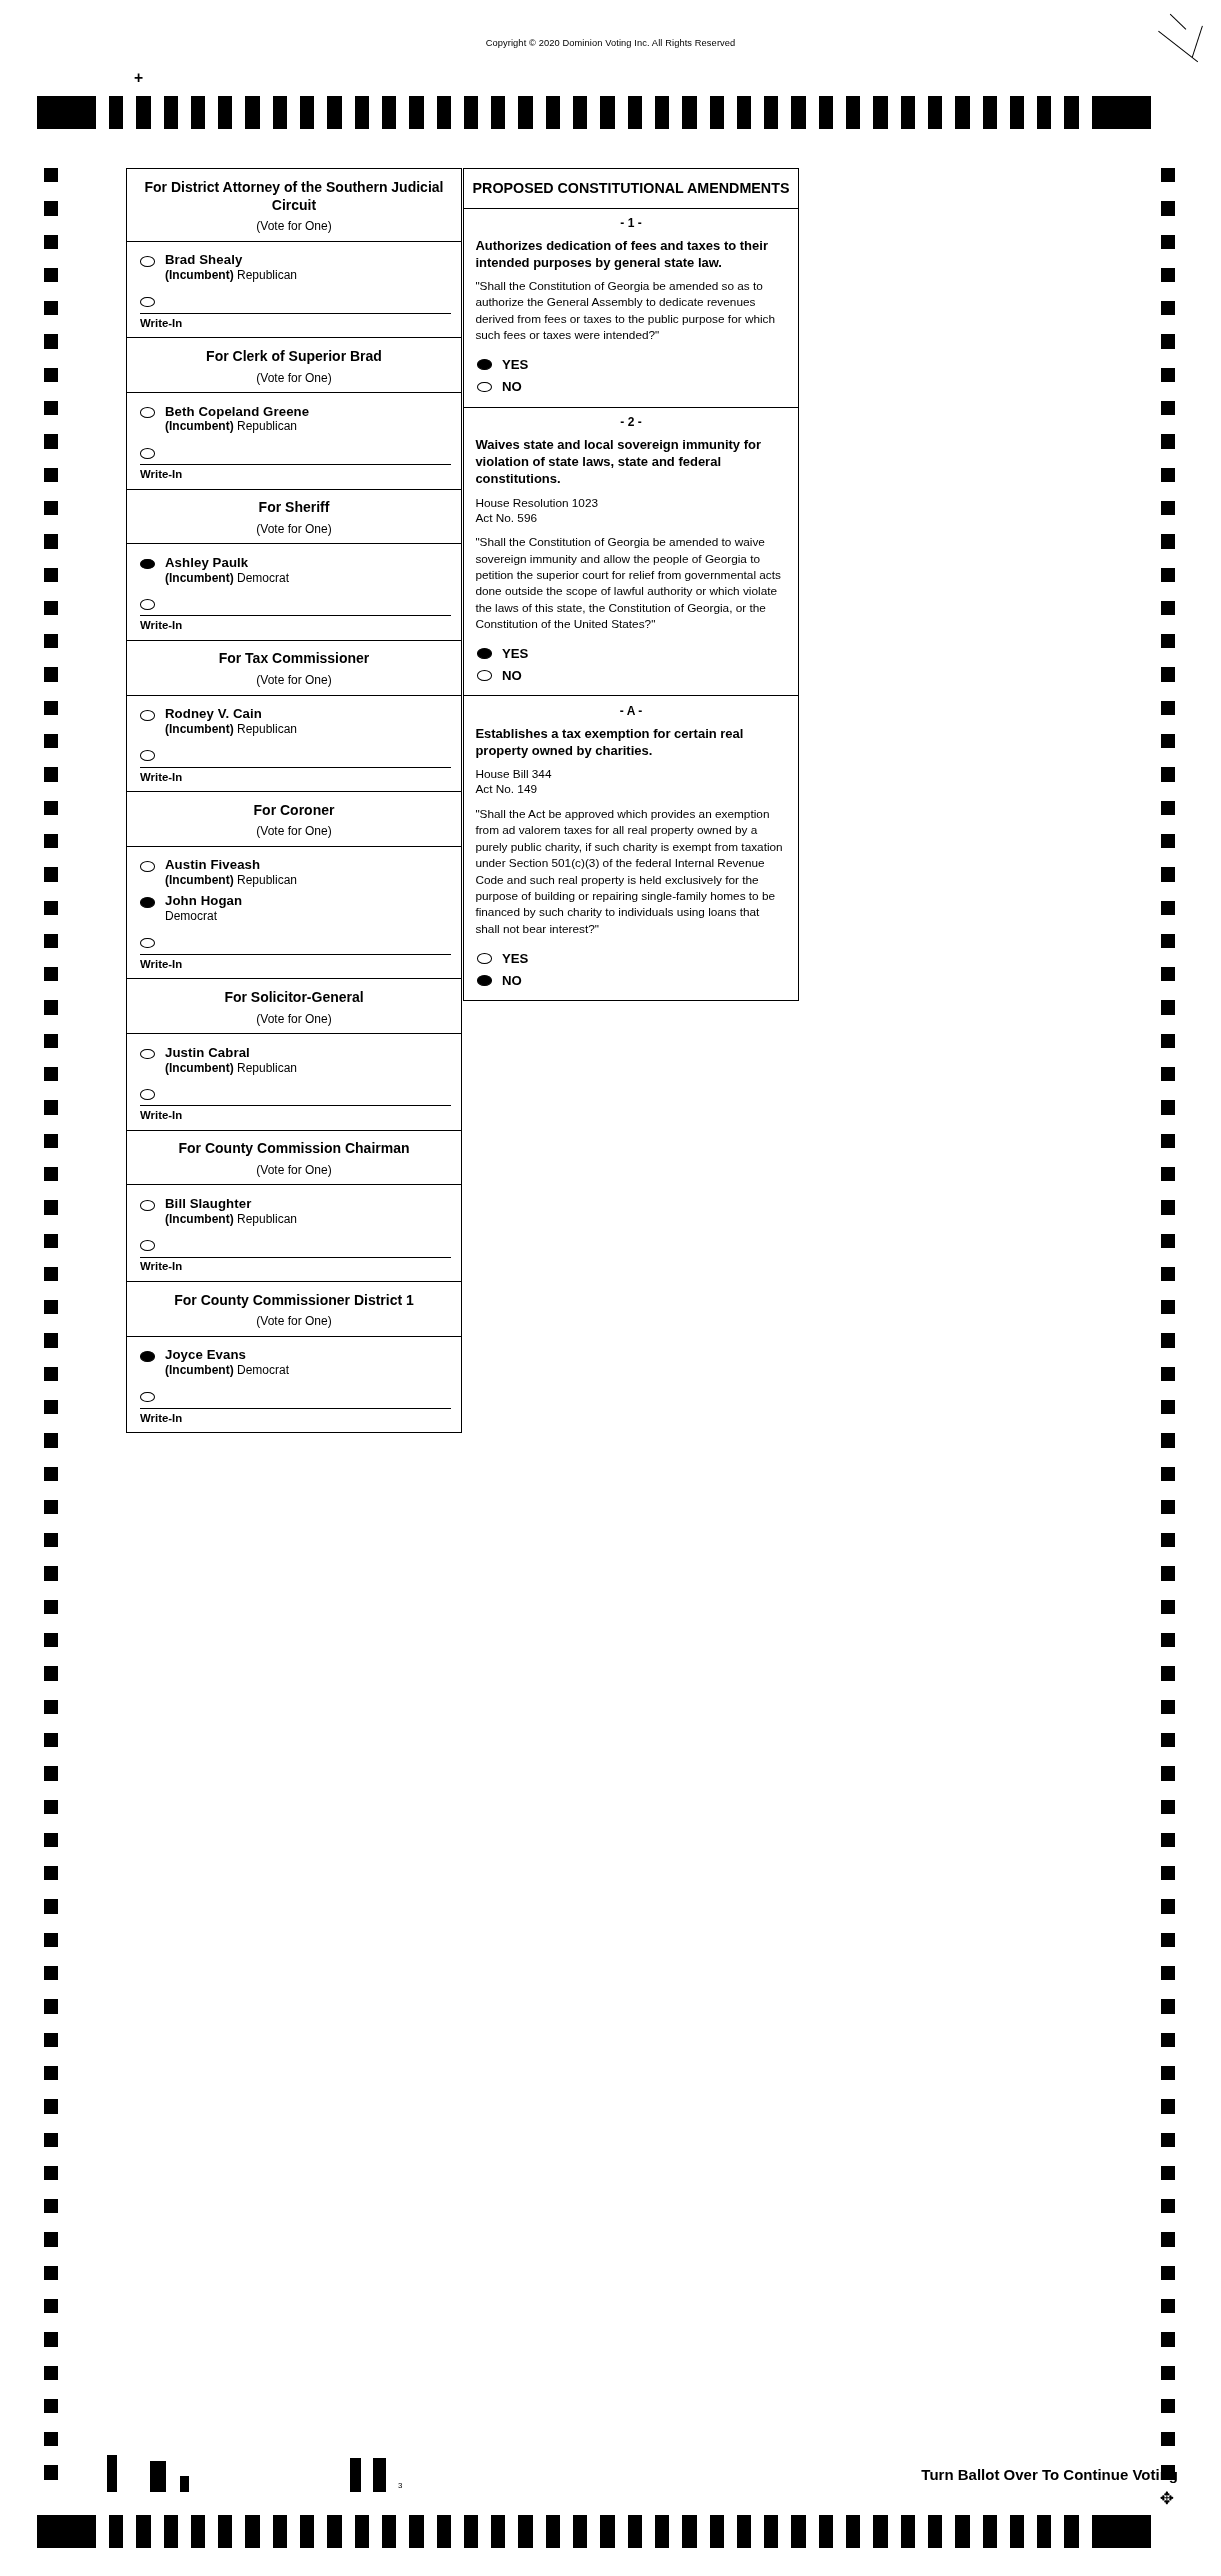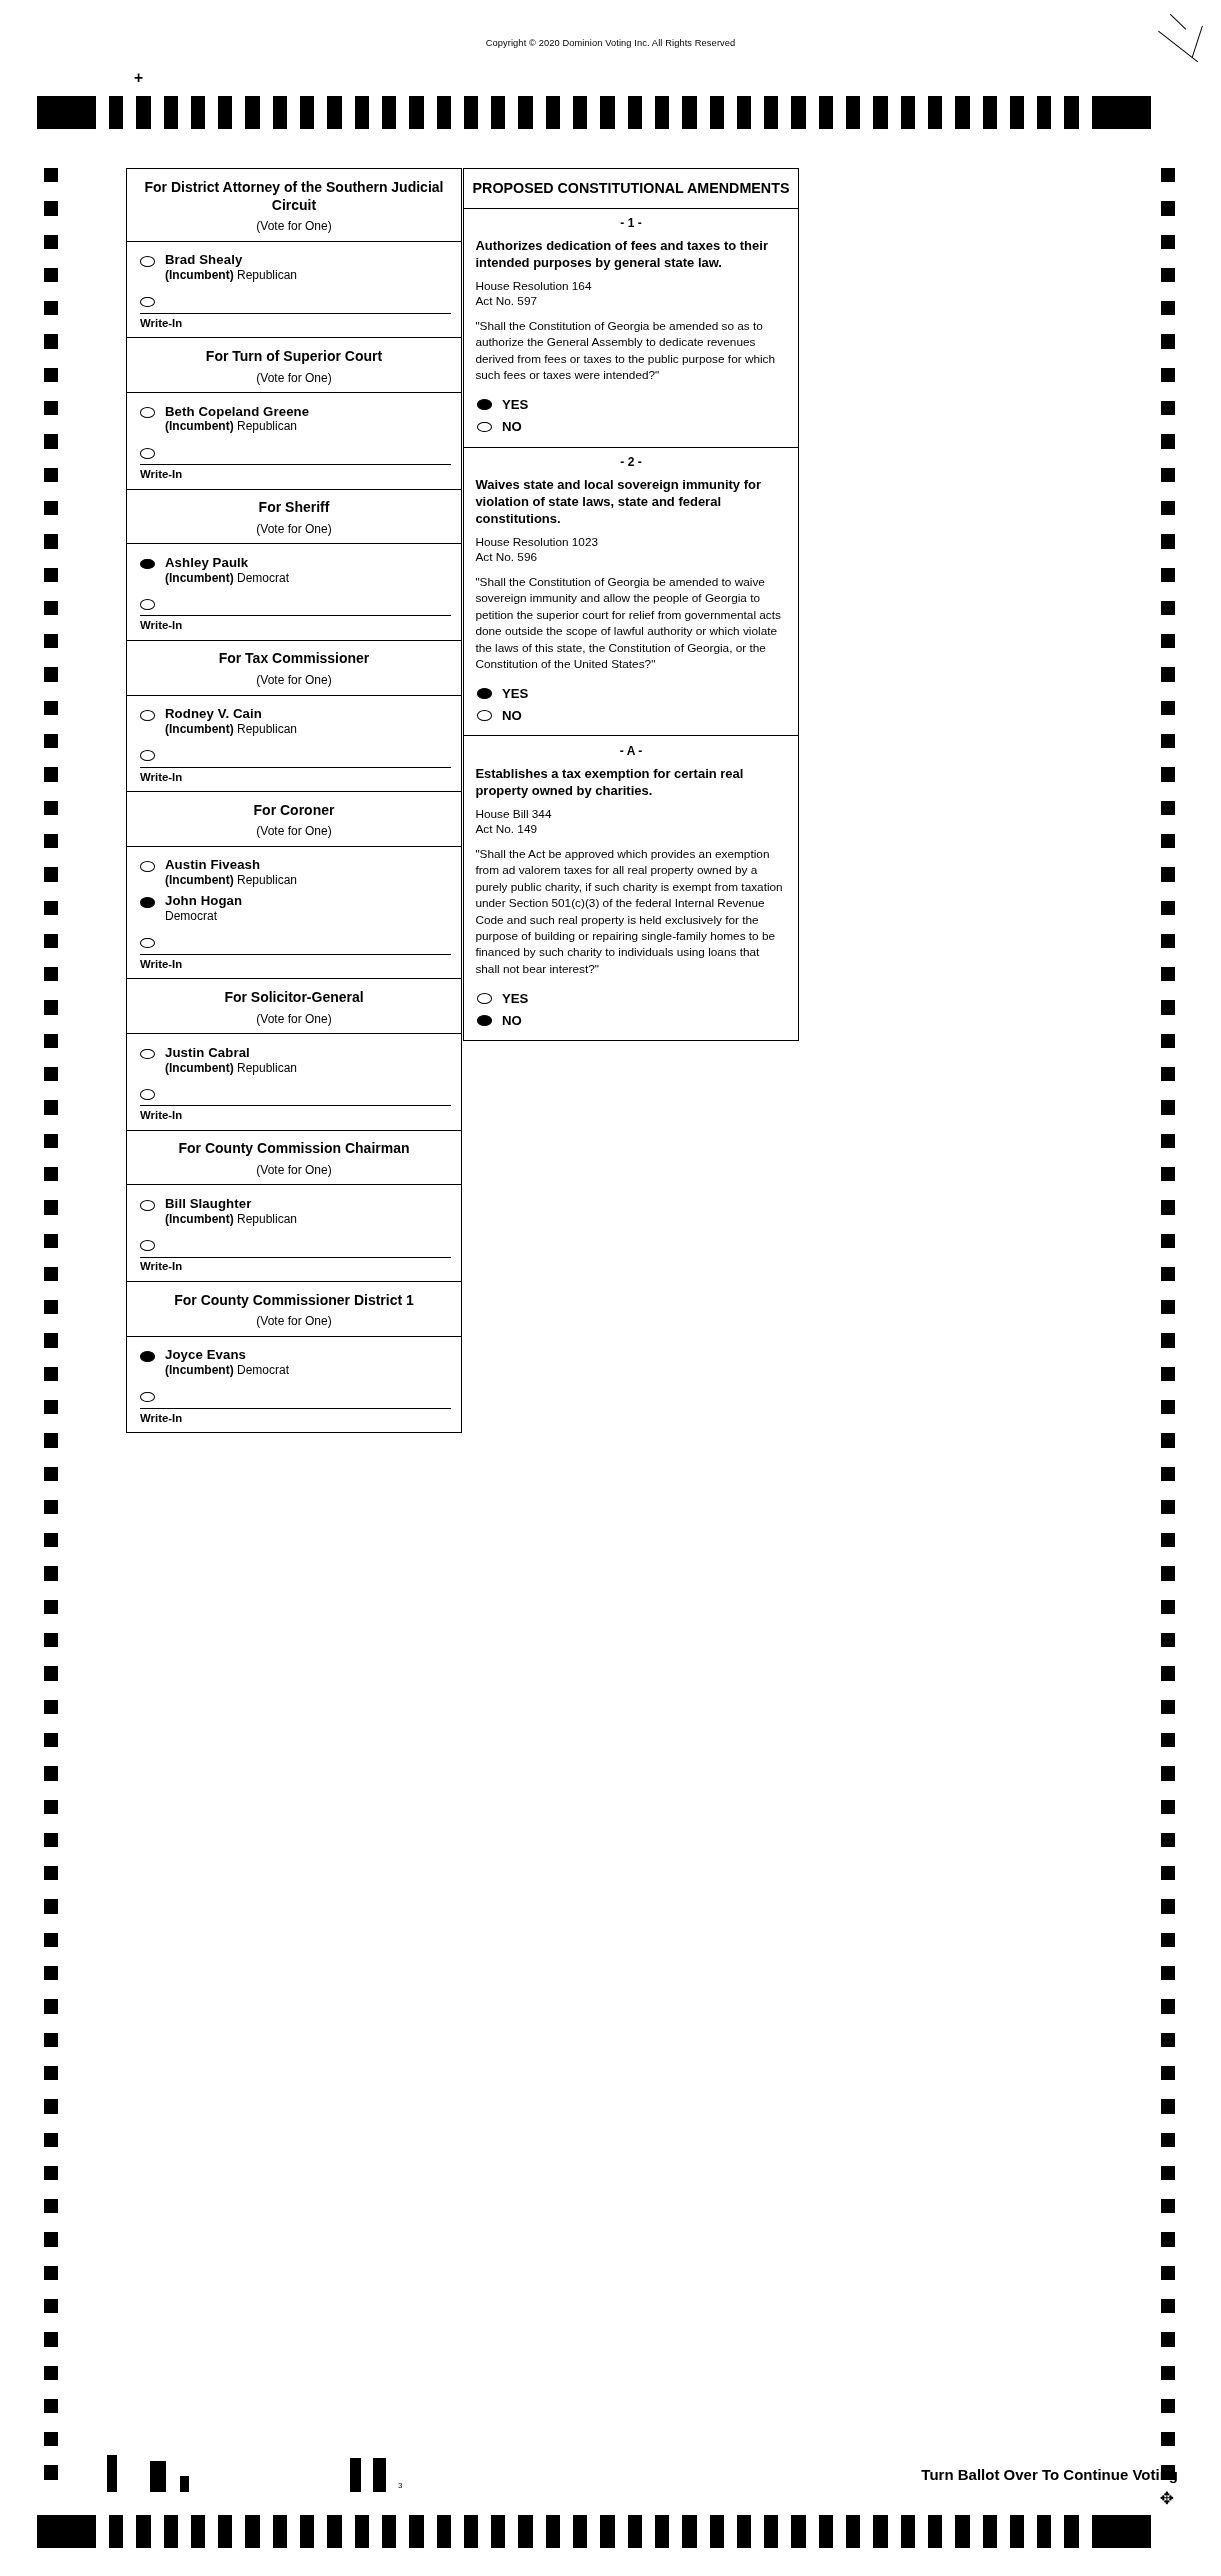--- a/index.html
+++ b/index.html
@@ -511,21 +511,21 @@
         </div>
         <div class="writein">
           <div class="row">
             <span class="oval"></span>
           </div>
           <div class="line"></div>
           <div class="label">Write-In</div>
         </div>
       </div>
       <div class="contest">
-        <div class="contest-header">For Turn of Superior Court</div>
+        <div class="contest-header">For Clerk of Superior Brad</div>
         <div class="vote-for">(Vote for One)</div>
         <div class="hdr-rule"></div>
         <div class="options">
           <div class="option">
             <span class="oval"></span>
             <span class="cand"><span class="cand-name">Beth Copeland Greene</span><div class="cand-party"><span class="inc">(Incumbent)</span> Republican</div></span>
           </div>
         </div>
         <div class="writein">
           <div class="row">
@@ -649,24 +649,20 @@
       </div>
     </div>
 
   <div class="col" id="col-right">
       <div class="contest">
         <div class="qheader">PROPOSED CONSTITUTIONAL AMENDMENTS</div>
       </div>
       <div class="contest">
         <div class="qnum">- 1 -</div>
         <div class="qsummary">Authorizes dedication of fees and taxes to their intended purposes by general state law.</div>
-        <div class="qref">
-          <div>House Resolution 164</div>
-          <div>Act No. 597</div>
-        </div>
         <div class="qtext">"Shall the Constitution of Georgia be amended so as to authorize the General Assembly to dedicate revenues derived from fees or taxes to the public purpose for which such fees or taxes were intended?"</div>
         <div class="qoptions">
           <div class="qoption">
             <span class="oval filled"></span>
             <span class="qlabel">YES</span>
           </div>
           <div class="qoption">
             <span class="oval"></span>
             <span class="qlabel">NO</span>
           </div>

